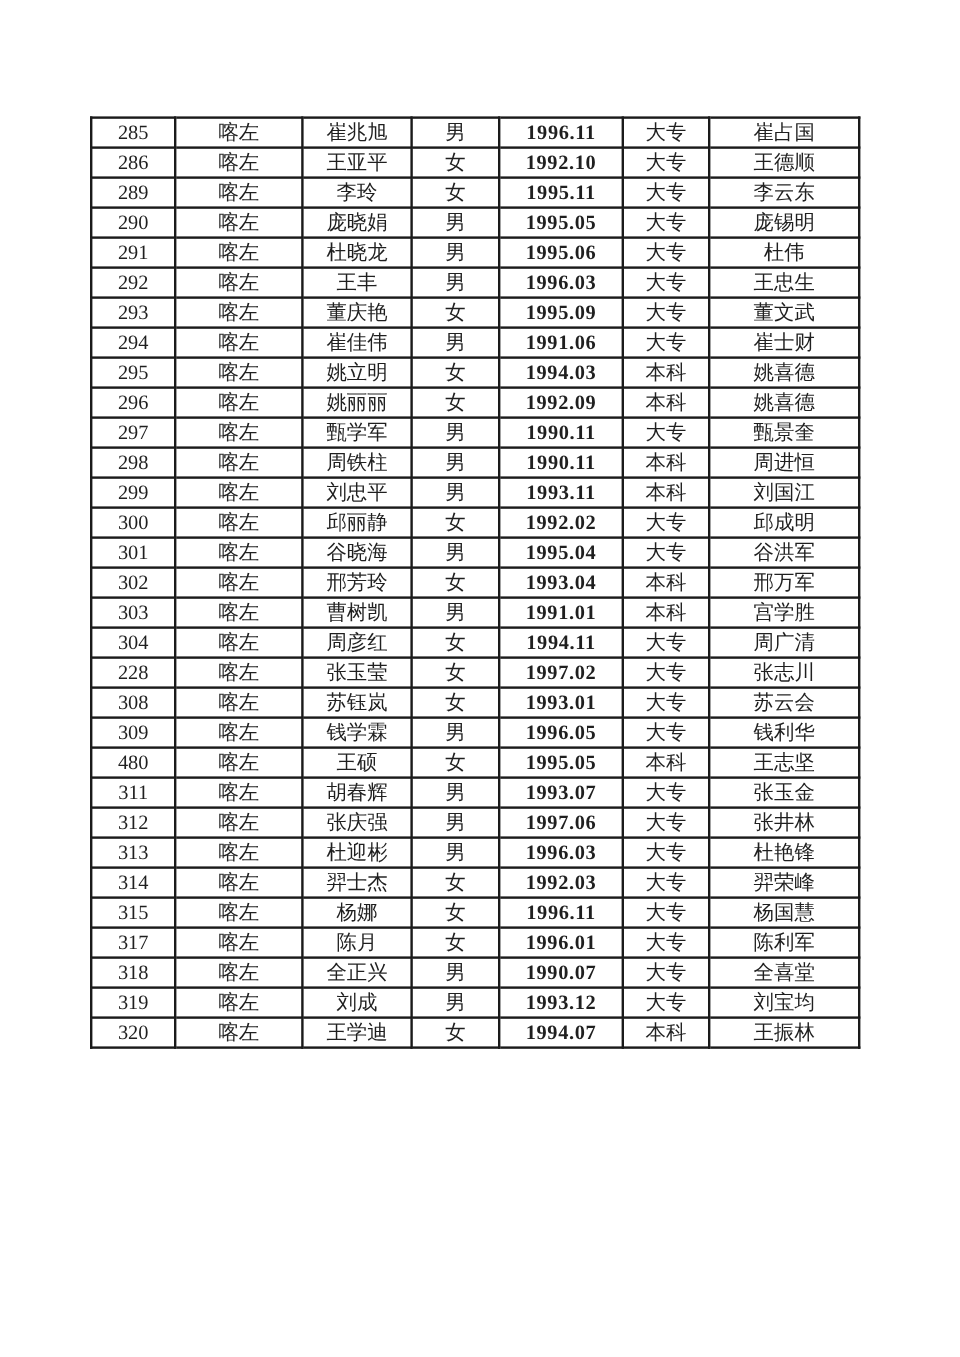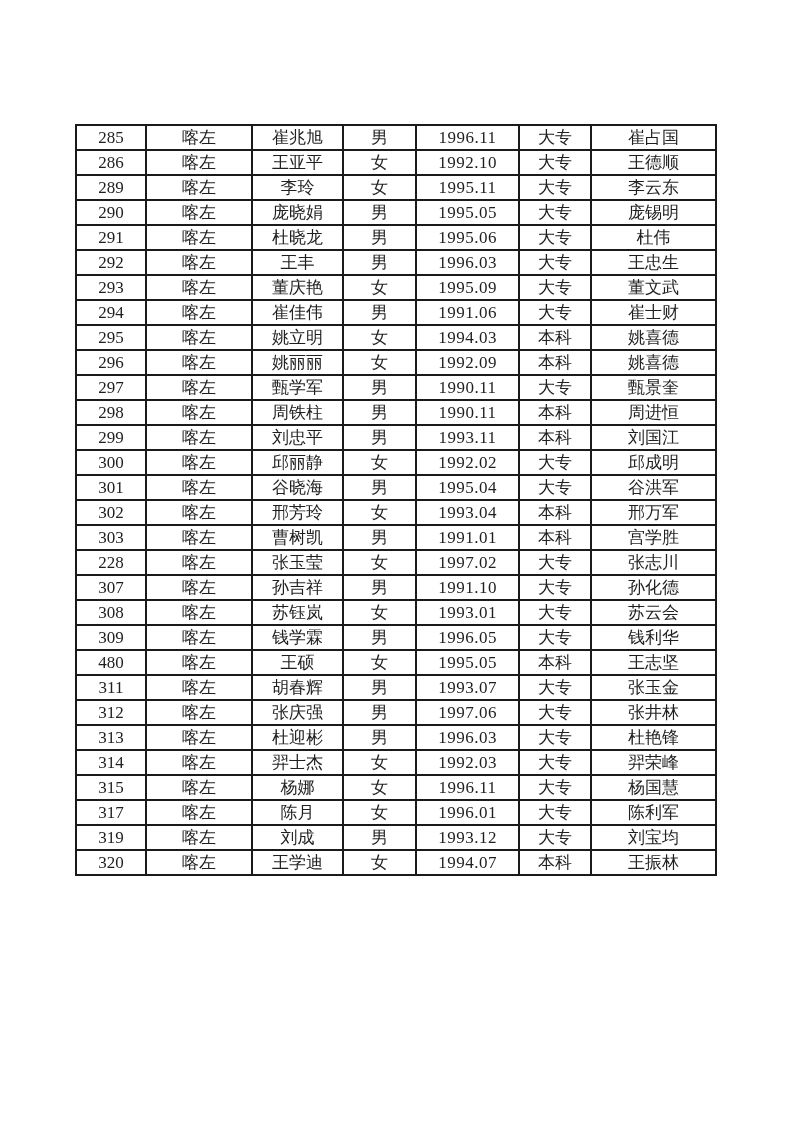--- a/index.html
+++ b/index.html
@@ -13,41 +13,40 @@
     overflow: hidden;
     font-family: "Liberation Serif", "DejaVu Serif", serif;
   }
   table.roster {
     position: absolute;
     left: 75px;
     top: 97px;
     width: 640px;
     border-collapse: collapse;
     table-layout: fixed;
-    margin-top: 27px;
   }
   table.roster td {
     border: 2px solid #1a1a1a;
     height: 24px;
     text-align: center;
     vertical-align: middle;
     font-size: 17px;
     color: #1f1f1f;
     white-space: nowrap;
     overflow: hidden;
     padding: 0 2px;
   }
   col.c0 { width: 70px; }
   col.c1 { width: 106px; }
   col.c2 { width: 91px; }
   col.c3 { width: 73px; }
   col.c4 { width: 103px; }
   col.c5 { width: 72px; }
   col.c6 { width: 125px; }
-  td.date { letter-spacing: 0.5px; }
+  td.date { letter-spacing: 0.5px; font-weight: bold; }
 </style>
 </head>
 <body>
 
 <div class="page">
   <table class="roster">
     <colgroup>
       <col class="c0">
         <col class="c1">
         <col class="c2">
@@ -204,38 +203,38 @@
         <tr>
           <td>303</td>
           <td>喀左</td>
           <td>曹树凯</td>
           <td>男</td>
           <td class="date">1991.01</td>
           <td>本科</td>
           <td>宫学胜</td>
         </tr>
         <tr>
+          <td>304</td>
+          <td>喀左</td>
+          <td>周彦红</td>
+          <td>女</td>
+          <td class="date">1994.11</td>
+          <td>大专</td>
+          <td>周广清</td>
+        </tr>
+        <tr>
           <td>228</td>
           <td>喀左</td>
           <td>张玉莹</td>
           <td>女</td>
           <td class="date">1997.02</td>
           <td>大专</td>
           <td>张志川</td>
         </tr>
         <tr>
-          <td>307</td>
-          <td>喀左</td>
-          <td>孙吉祥</td>
-          <td>男</td>
-          <td class="date">1991.10</td>
-          <td>大专</td>
-          <td>孙化德</td>
-        </tr>
-        <tr>
           <td>308</td>
           <td>喀左</td>
           <td>苏钰岚</td>
           <td>女</td>
           <td class="date">1993.01</td>
           <td>大专</td>
           <td>苏云会</td>
         </tr>
         <tr>
           <td>309</td>
@@ -301,20 +300,29 @@
           <td>杨国慧</td>
         </tr>
         <tr>
           <td>317</td>
           <td>喀左</td>
           <td>陈月</td>
           <td>女</td>
           <td class="date">1996.01</td>
           <td>大专</td>
           <td>陈利军</td>
+        </tr>
+        <tr>
+          <td>318</td>
+          <td>喀左</td>
+          <td>全正兴</td>
+          <td>男</td>
+          <td class="date">1990.07</td>
+          <td>大专</td>
+          <td>全喜堂</td>
         </tr>
         <tr>
           <td>319</td>
           <td>喀左</td>
           <td>刘成</td>
           <td>男</td>
           <td class="date">1993.12</td>
           <td>大专</td>
           <td>刘宝均</td>
         </tr>

